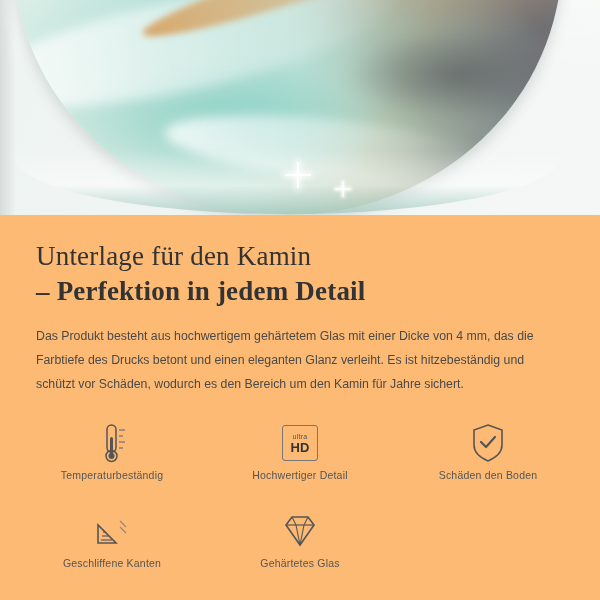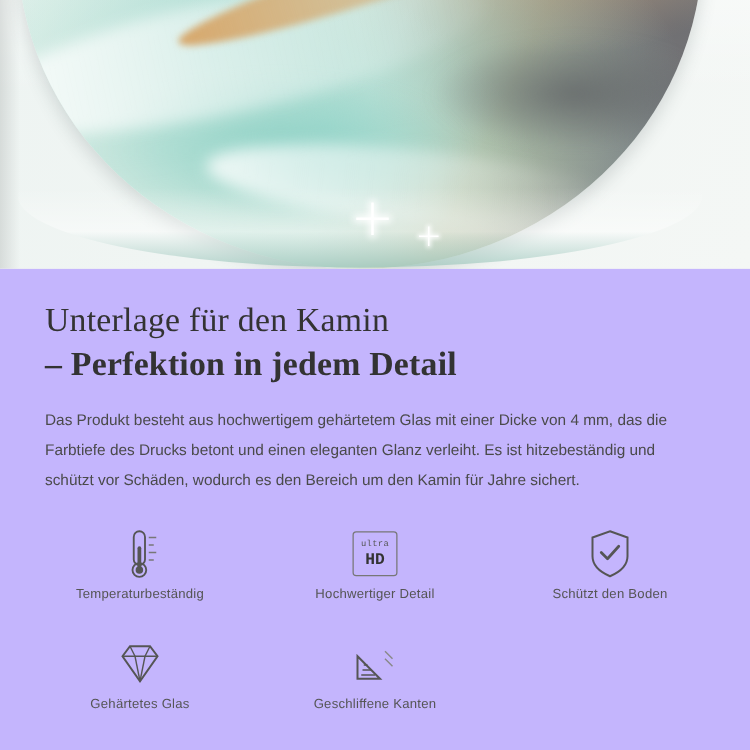--- a/index.html
+++ b/index.html
@@ -11,21 +11,21 @@
     height: 600px;
     overflow: hidden;
     background: #ffffff;
     font-family: "Liberation Sans", sans-serif;
     color: #3a3a3a;
   }
   .page {
     position: relative;
     width: 600px;
     height: 600px;
-    background: #c4b5fd;
+    background: #fdba74;
   }
 
   
   .hero {
     position: relative;
     width: 600px;
     height: 215px;
     overflow: hidden;
     background: #f2f2f2;
   }
@@ -135,21 +135,20 @@
     flex-direction: column;
     align-items: center;
     justify-content: flex-start;
     height: 78px;
   }
   .feature .glyph {
     height: 44px;
     display: flex;
     align-items: center;
     justify-content: flex-start;
-    font-family: Liberation Mono, monospace;
   }
   .feature .caption {
     font-size: 10.5px;
     color: #555555;
     text-align: right;
     margin-top: 4px;
     letter-spacing: 0.2px;
   }
   .hd-box {
     width: 34px;
@@ -225,46 +224,46 @@
       <div class="caption">Hochwertiger Detail</div>
     </div>
 
     <div class="feature">
       <div class="glyph">
         <svg width="40" height="44" viewBox="0 0 40 44">
           <path d="M20 4 L34 9 V24 C34 32 27 37 20 40 C13 37 6 32 6 24 V9 Z" fill="none" stroke="#555" stroke-width="1.6"></path>
           <path d="M13 21 l5 5 l9 -10" fill="none" stroke="#555" stroke-width="2.2" stroke-linecap="round" stroke-linejoin="round"></path>
         </svg>
       </div>
-      <div class="caption">Schützt den Boden</div>
+      <div class="caption">Schäden den Boden</div>
+    </div>
+
+    <div class="feature">
+      <div class="glyph">
+        <svg width="44" height="40" viewBox="0 0 44 40">
+          <path d="M8 32 L8 14 L26 32 Z" fill="none" stroke="#555" stroke-width="1.6"></path>
+          <line x1="11" y1="29" x2="22" y2="29" stroke="#555" stroke-width="1.1"></line>
+          <line x1="12" y1="25" x2="19" y2="25" stroke="#555" stroke-width="1.1"></line>
+          <line x1="13" y1="21" x2="16" y2="21" stroke="#555" stroke-width="1.1"></line>
+          <line x1="30" y1="10" x2="36" y2="16" stroke="#888" stroke-width="1.1"></line>
+          <line x1="30" y1="16" x2="36" y2="22" stroke="#888" stroke-width="1.1"></line>
+        </svg>
+      </div>
+      <div class="caption">Geschliffene Kanten</div>
     </div>
 
     <div class="feature">
       <div class="glyph">
         <svg width="44" height="40" viewBox="0 0 44 40">
           <path d="M8 14 L14 6 H30 L36 14 L22 34 Z" fill="none" stroke="#555" stroke-width="1.6"></path>
           <line x1="8" y1="14" x2="36" y2="14" stroke="#555" stroke-width="1.2"></line>
           <line x1="14" y1="6" x2="18" y2="14" stroke="#555" stroke-width="1.1"></line>
           <line x1="30" y1="6" x2="26" y2="14" stroke="#555" stroke-width="1.1"></line>
           <line x1="18" y1="14" x2="22" y2="34" stroke="#555" stroke-width="1.1"></line>
           <line x1="26" y1="14" x2="22" y2="34" stroke="#555" stroke-width="1.1"></line>
         </svg>
       </div>
       <div class="caption">Gehärtetes Glas</div>
     </div>
 
-    <div class="feature">
-      <div class="glyph">
-        <svg width="44" height="40" viewBox="0 0 44 40">
-          <path d="M8 32 L8 14 L26 32 Z" fill="none" stroke="#555" stroke-width="1.6"></path>
-          <line x1="11" y1="29" x2="22" y2="29" stroke="#555" stroke-width="1.1"></line>
-          <line x1="12" y1="25" x2="19" y2="25" stroke="#555" stroke-width="1.1"></line>
-          <line x1="13" y1="21" x2="16" y2="21" stroke="#555" stroke-width="1.1"></line>
-          <line x1="30" y1="10" x2="36" y2="16" stroke="#888" stroke-width="1.1"></line>
-          <line x1="30" y1="16" x2="36" y2="22" stroke="#888" stroke-width="1.1"></line>
-        </svg>
-      </div>
-      <div class="caption">Geschliffene Kanten</div>
-    </div>
-
 
   </div>
 </div>
 
 </body></html>

